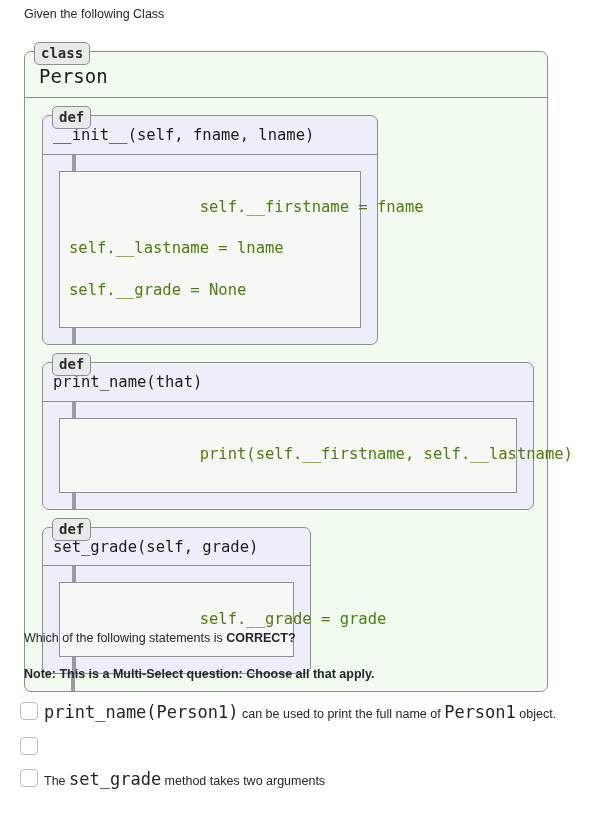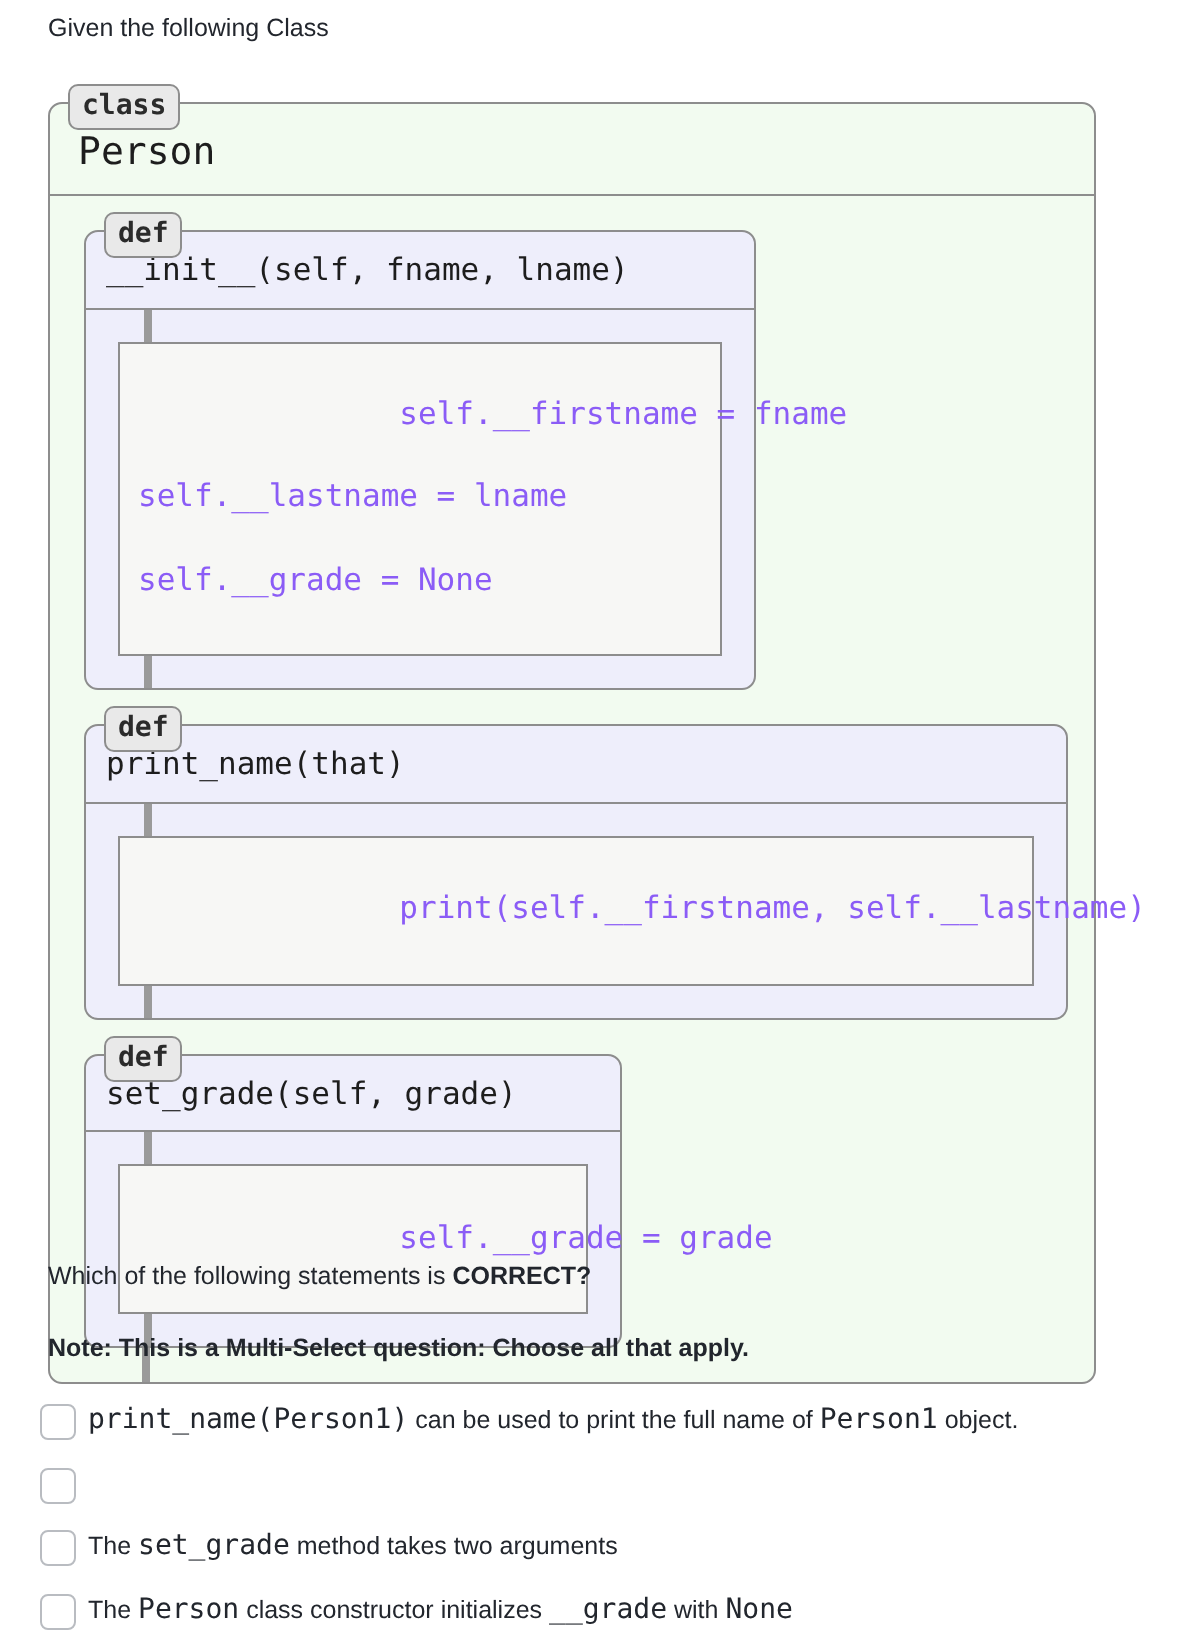--- a/index.html
+++ b/index.html
@@ -114,21 +114,21 @@
   .stub-bottom { bottom: 0px; height: 16px; }
 
   .code-box {
     position: relative;
     margin-left: 16px;
     margin-right: 16px;
     border: 1.5px solid #8d8d8d;
     background: #f7f7f5;
     font-family: "DejaVu Sans Mono", monospace;
     font-size: 15.5px;
-    color: #8b5cf6;
+    color: #4d7c0f;
     line-height: 1.33;
     padding: 5px 9px 6px 9px;
     box-sizing: border-box;
     white-space: pre;
   }
 
   
   .tail-stub {
     position: absolute;
     left: 46px;
@@ -170,21 +170,21 @@
     margin-right: 6px;
   }
   .option-text {
     font-family: "Liberation Sans", sans-serif;
     font-size: 12.5px;
     color: #22262d;
     line-height: 1.5;
   }
   .option-text .mono {
     font-family: "DejaVu Sans Mono", monospace;
-    font-size: 14px;
+    font-size: 17px;
   }
 
   .bold { font-weight: bold; }
 </style>
 </head>
 <body>
 
 <div class="prose" id="intro-text">Given the following Class</div>
 
 <div id="class-diagram">
@@ -256,17 +256,13 @@
       <div class="checkbox"></div>
       <div class="option-text"><span class="mono">print_name(Person1)</span><span> can be used to print the full name of </span><span class="mono">Person1</span><span> object.</span></div>
     </div>
     <div class="option-row">
       <div class="checkbox"></div>
     </div>
     <div class="option-row">
       <div class="checkbox"></div>
       <div class="option-text"><span>The </span><span class="mono">set_grade</span><span> method takes two arguments</span></div>
     </div>
-    <div class="option-row">
-      <div class="checkbox"></div>
-      <div class="option-text"><span>The </span><span class="mono">Person</span><span> class constructor initializes </span><span class="mono">__grade</span><span> with </span><span class="mono">None</span></div>
-    </div>
   </div>
 
 </body></html>

